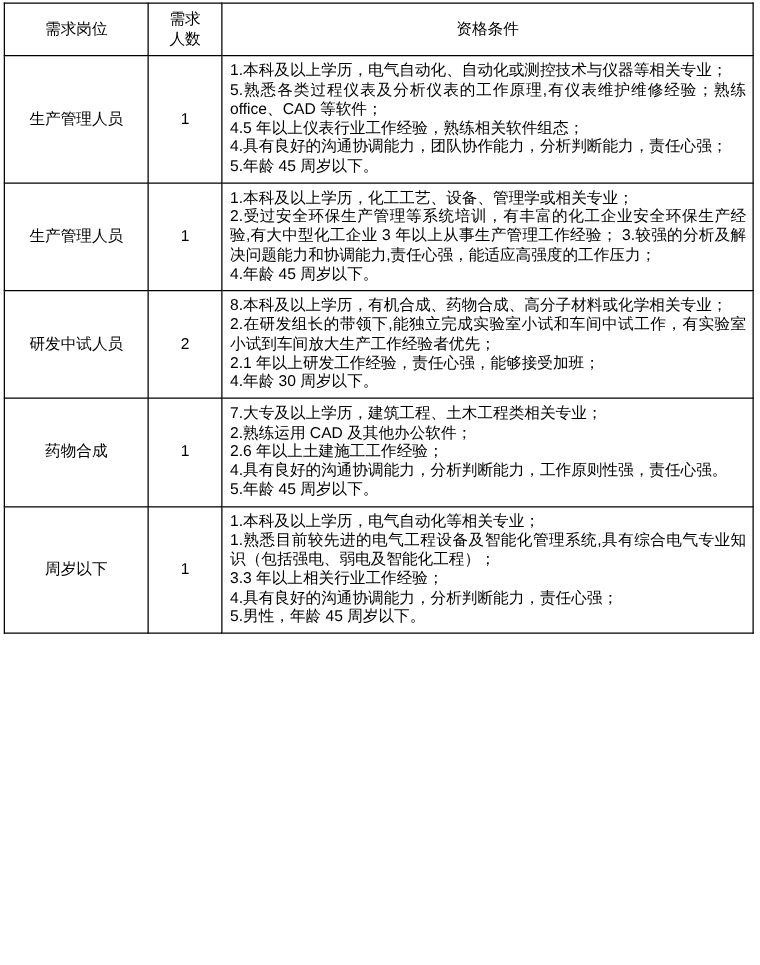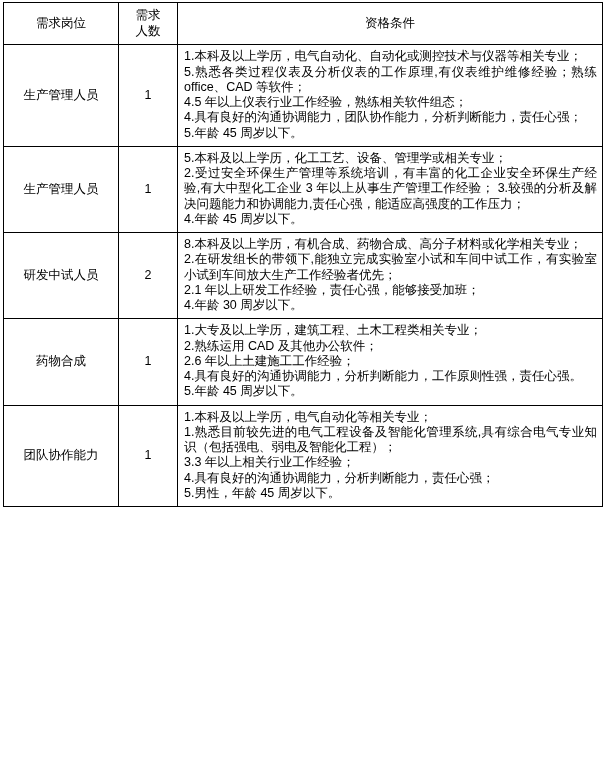--- a/index.html
+++ b/index.html
@@ -91,48 +91,48 @@
             <p class="line">5.熟悉各类过程仪表及分析仪表的工作原理,有仪表维护维修经验；熟练 office、CAD 等软件；</p>
             <p class="line">4.5 年以上仪表行业工作经验，熟练相关软件组态；</p>
             <p class="line">4.具有良好的沟通协调能力，团队协作能力，分析判断能力，责任心强；</p>
             <p class="line">5.年龄 45 周岁以下。</p>
           </td>
         </tr>
         <tr>
           <td class="post">生产管理人员</td>
           <td class="count">1</td>
           <td class="req">
-            <p class="line">5.本科及以上学历，化工工艺、设备、管理学或相关专业；</p>
+            <p class="line">1.本科及以上学历，化工工艺、设备、管理学或相关专业；</p>
             <p class="line">2.受过安全环保生产管理等系统培训，有丰富的化工企业安全环保生产经验,有大中型化工企业 3 年以上从事生产管理工作经验；                               3.较强的分析及解决问题能力和协调能力,责任心强，能适应高强度的工作压力；</p>
             <p class="line">4.年龄 45 周岁以下。</p>
           </td>
         </tr>
         <tr>
           <td class="post">研发中试人员</td>
           <td class="count">2</td>
           <td class="req">
             <p class="line">8.本科及以上学历，有机合成、药物合成、高分子材料或化学相关专业；</p>
             <p class="line">2.在研发组长的带领下,能独立完成实验室小试和车间中试工作，有实验室小试到车间放大生产工作经验者优先；</p>
             <p class="line">2.1 年以上研发工作经验，责任心强，能够接受加班；</p>
             <p class="line">4.年龄 30 周岁以下。</p>
           </td>
         </tr>
         <tr>
           <td class="post">药物合成</td>
           <td class="count">1</td>
           <td class="req">
-            <p class="line">1.大专及以上学历，建筑工程、土木工程类相关专业；</p>
+            <p class="line">7.大专及以上学历，建筑工程、土木工程类相关专业；</p>
             <p class="line">2.熟练运用 CAD 及其他办公软件；</p>
             <p class="line">2.6 年以上土建施工工作经验；</p>
             <p class="line">4.具有良好的沟通协调能力，分析判断能力，工作原则性强，责任心强。</p>
             <p class="line">5.年龄 45 周岁以下。</p>
           </td>
         </tr>
         <tr>
-          <td class="post">团队协作能力</td>
+          <td class="post">周岁以下</td>
           <td class="count">1</td>
           <td class="req">
             <p class="line">1.本科及以上学历，电气自动化等相关专业；</p>
             <p class="line">1.熟悉目前较先进的电气工程设备及智能化管理系统,具有综合电气专业知识（包括强电、弱电及智能化工程）；</p>
             <p class="line">3.3 年以上相关行业工作经验；</p>
             <p class="line">4.具有良好的沟通协调能力，分析判断能力，责任心强；</p>
             <p class="line">5.男性，年龄 45 周岁以下。</p>
           </td>
         </tr>
       </tbody>

